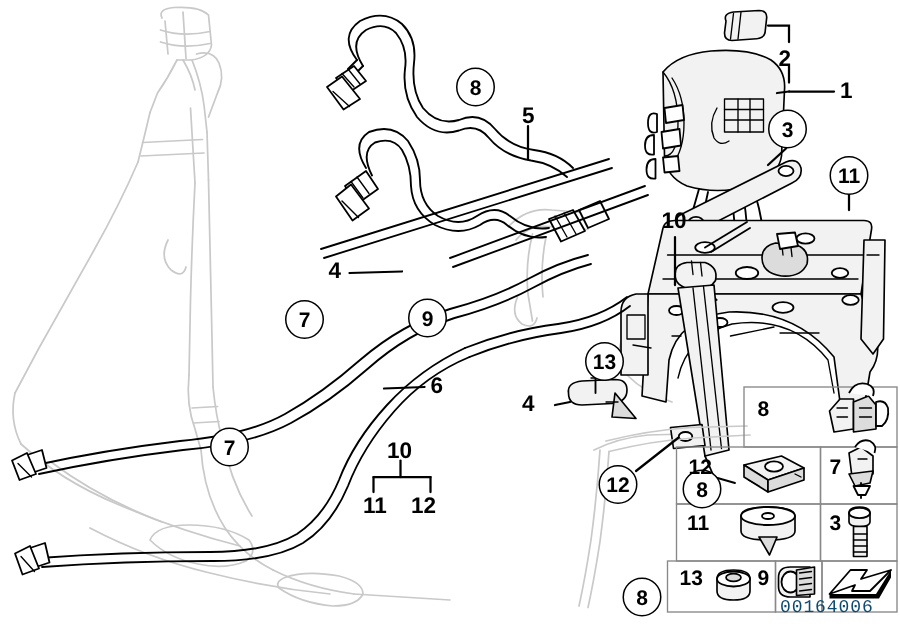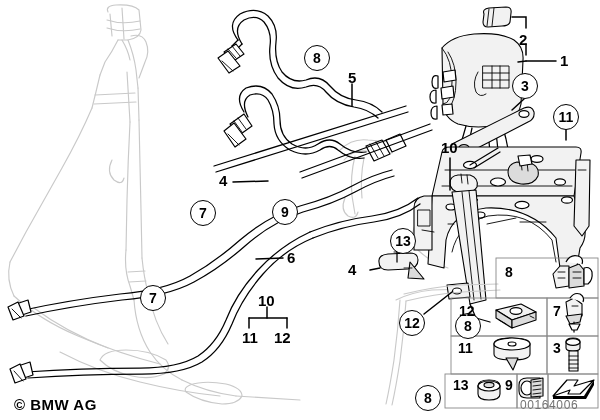--- a/index.html
+++ b/index.html
@@ -59,24 +59,24 @@
     font-family: "Liberation Sans", sans-serif;
     font-weight: bold;
     font-size: 15px;
     letter-spacing: 0.5px;
     color: #000;
   }
   #diagram-id {
     position: absolute;
     left: 520px;
     top: 398px;
-    font-family: Liberation Sans, sans-serif;
+    font-family: Liberation Mono, monospace;
     font-size: 12px;
     letter-spacing: 0.6px;
-    color: #737373;
+    color: #0c4a6e;
   }
 </style>
 </head>
 <body>
 
 <div id="diagram-root">
 
   <svg id="art-layer" viewBox="0 0 600 420">
     <defs>
       <style>
@@ -419,16 +419,15 @@
   <div class="callout-num" style="left:415px; top:385px;">8</div>
 
   <div class="inset-num" style="left:505px; top:264px;">8</div>
   <div class="inset-num" style="left:459px; top:303px;">12</div>
   <div class="inset-num" style="left:553px; top:303px;">7</div>
   <div class="inset-num" style="left:458px; top:340px;">11</div>
   <div class="inset-num" style="left:553px; top:340px;">3</div>
   <div class="inset-num" style="left:453px; top:377px;">13</div>
   <div class="inset-num" style="left:505px; top:377px;">9</div>
 
-  <div id="watermark">© BMW AG</div>
   <div id="diagram-id">00164006</div>
 
 </div>
 
 </body></html>

